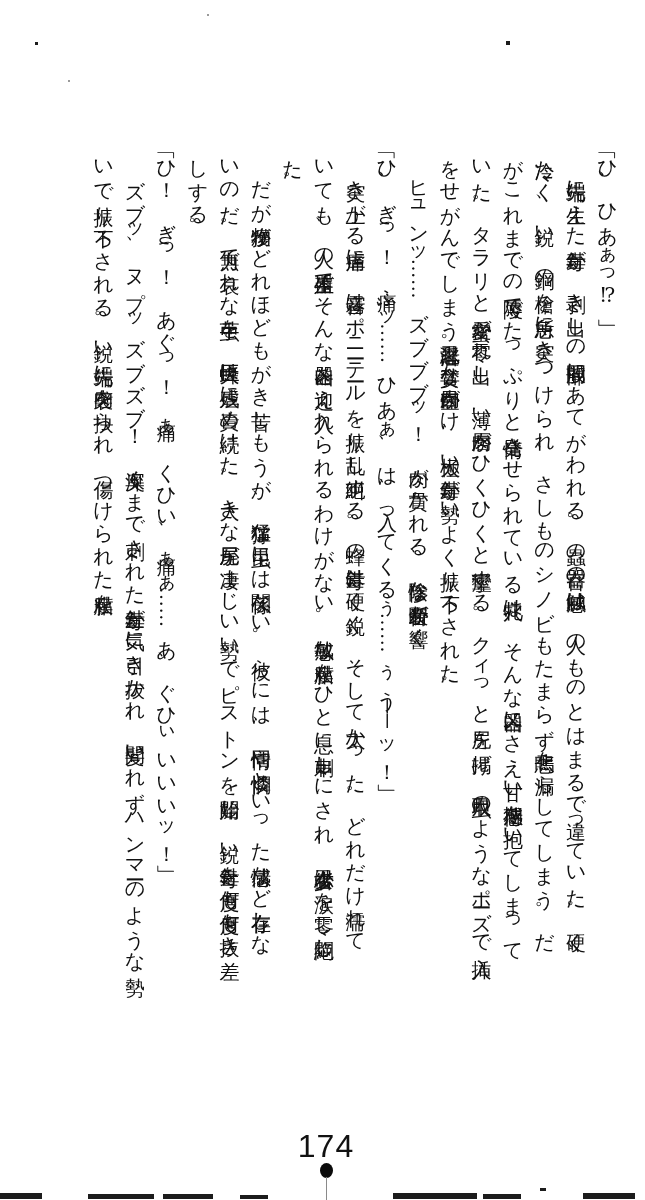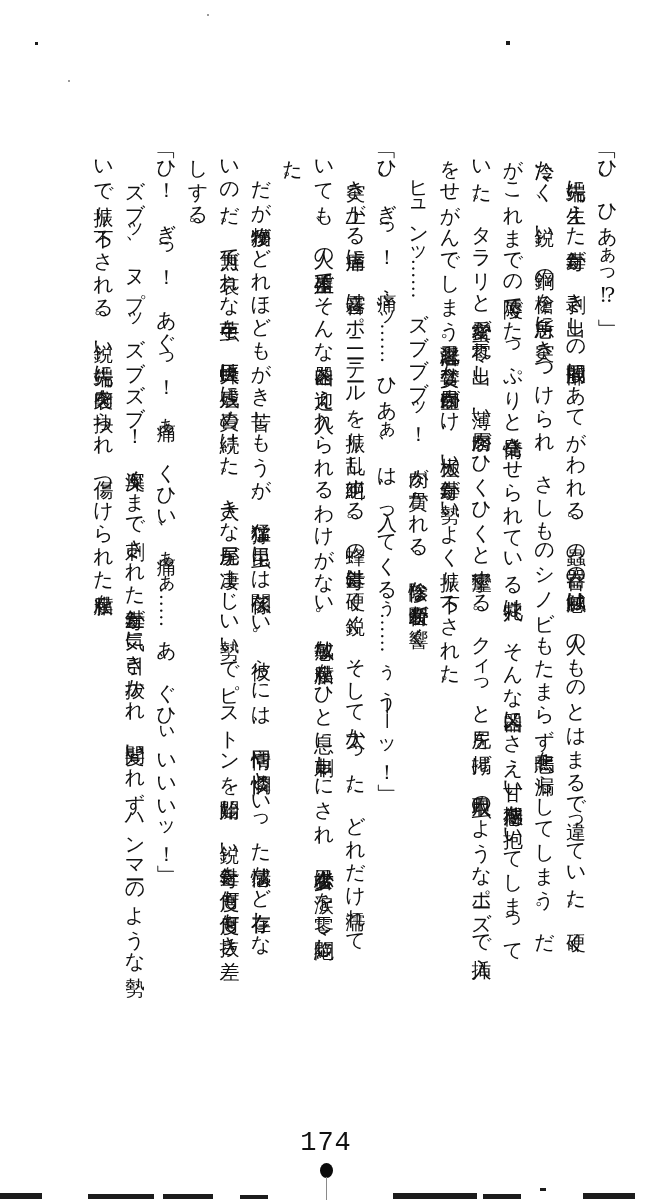--- a/index.html
+++ b/index.html
@@ -35,22 +35,22 @@
     padding: 0;
   }
   .text-block p.indent {
     text-indent: 1em;
   }
   .page-number {
     position: absolute;
     top: 1128px;
     left: 326px;
     transform: translateX(-50%);
-    font-family: Liberation Mono, monospace;
-    font-size: 27px;
+    font-family: Liberation Sans, sans-serif;
+    font-size: 32px;
     color: #111111;
     letter-spacing: 1px;
   }
   .binding-dot {
     position: absolute;
     left: 320px;
     top: 1163px;
     width: 13px;
     height: 15px;
     border-radius: 50%;

